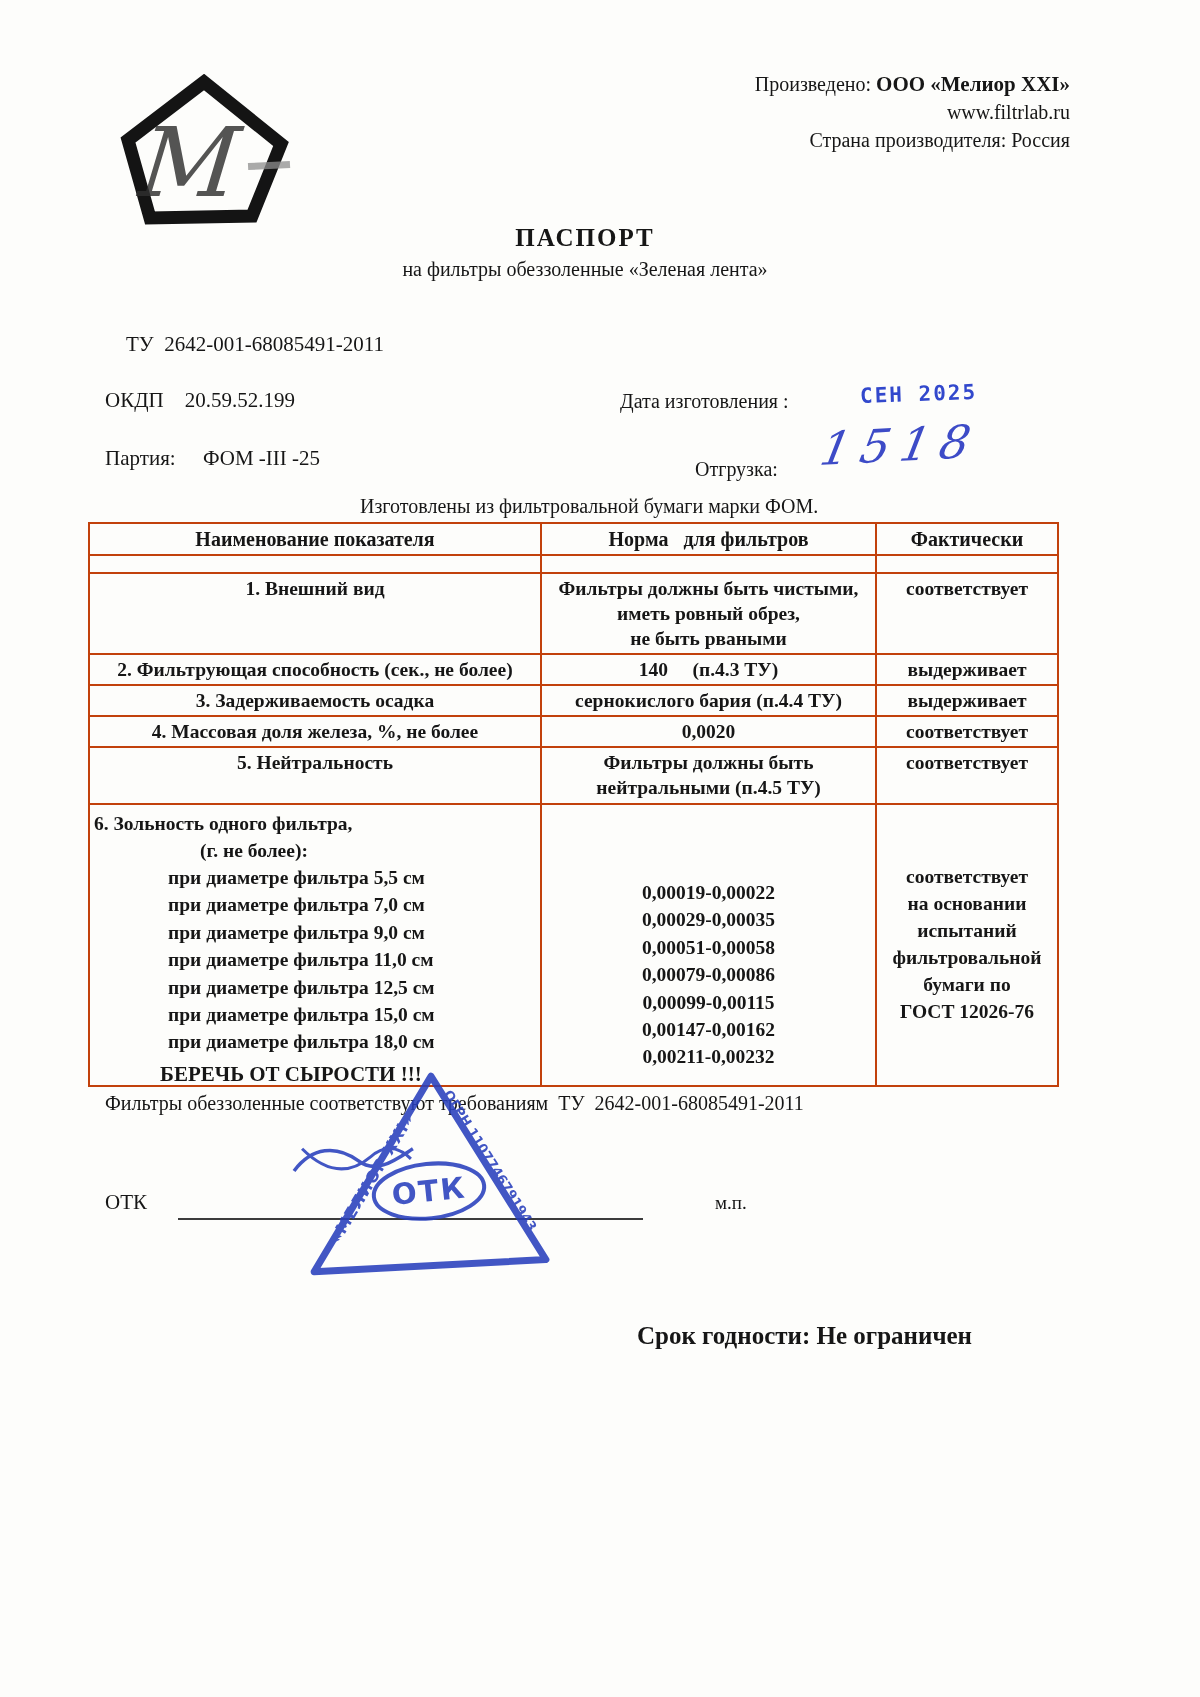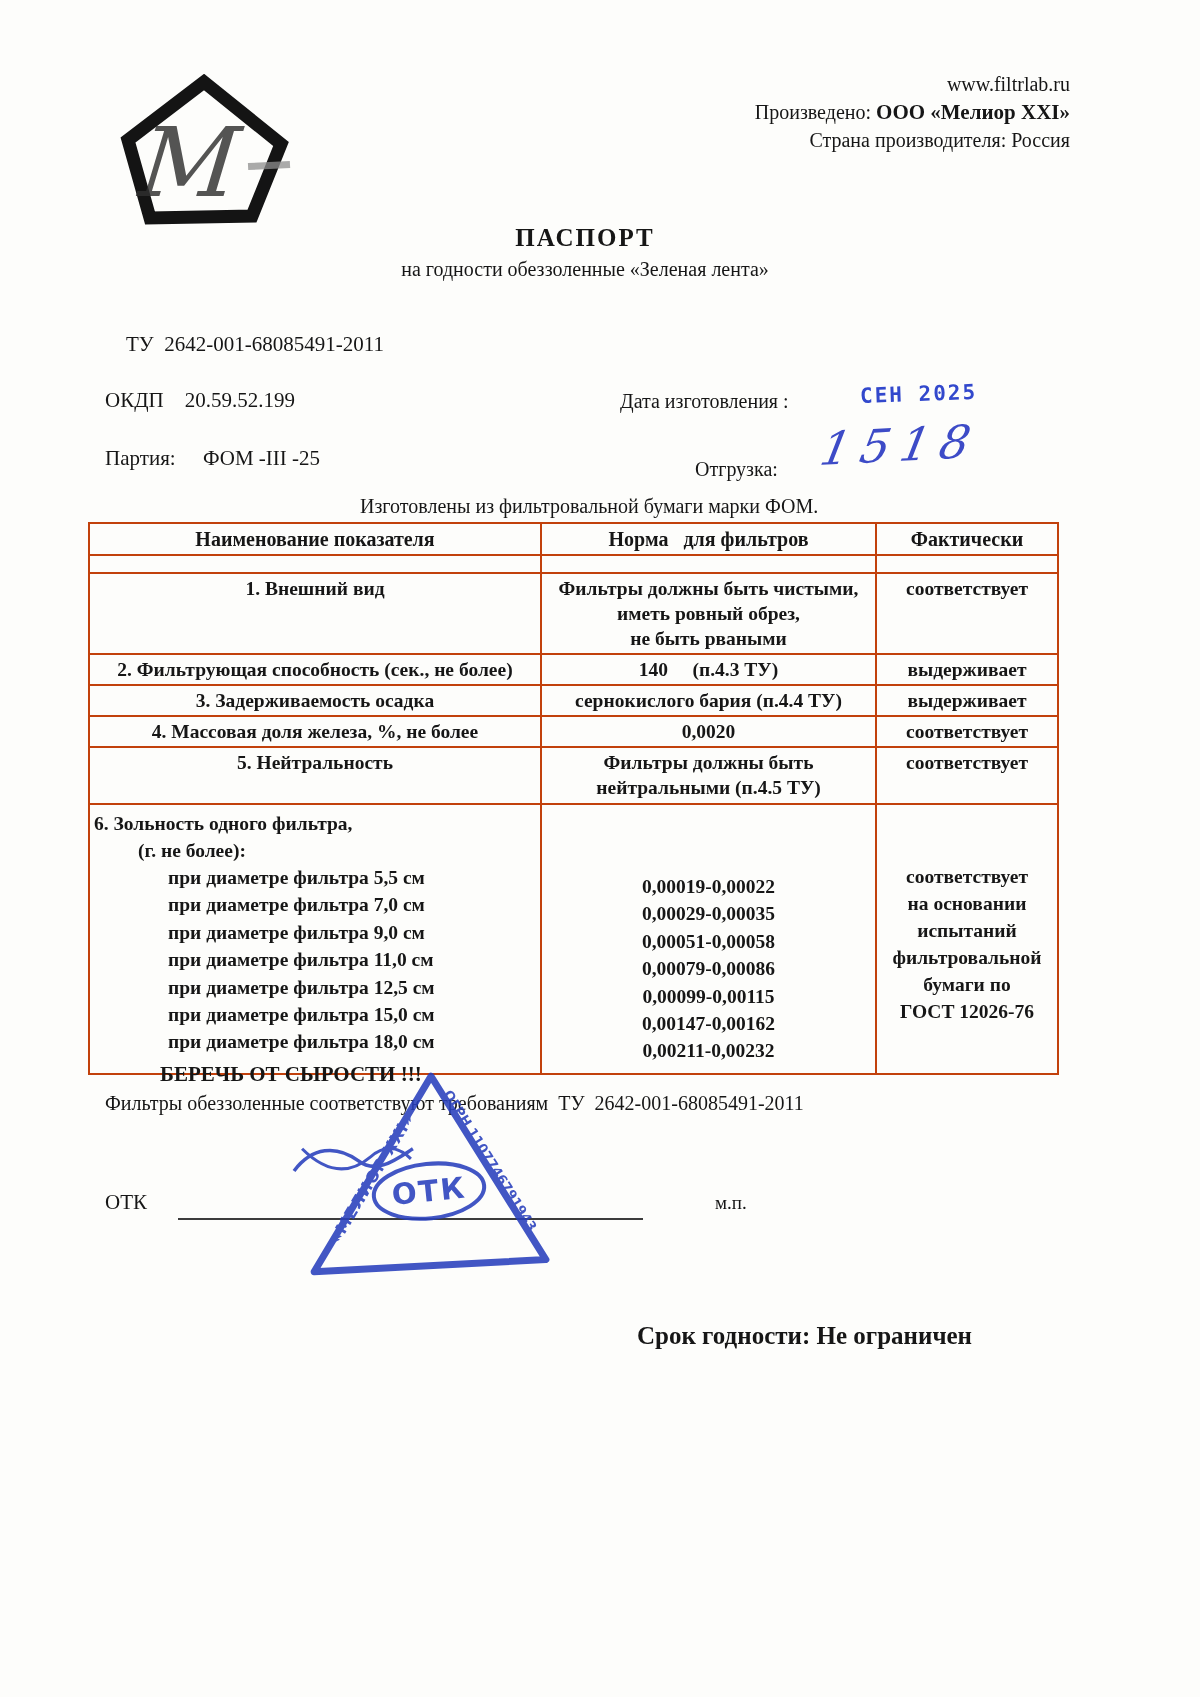--- a/index.html
+++ b/index.html
@@ -41,21 +41,21 @@
   table.spec th, table.spec td {
     border:2px solid #c2410c; vertical-align:top;
     font-size:19.5px; font-weight:bold; padding:2px 6px; line-height:25px;
   }
   table.spec th { text-align:center; font-size:20px; padding-top:3px; }
   td.name { text-align:center; padding-left:10px; }
   td.norm, td.fact { text-align:center; }
   tr.spacer td { padding:0; }
 
   .r6-title { padding:5px 0 0 4px; line-height:27px; }
-  .r6-sub { padding-left:48px; line-height:27px; }
+  .r6-sub { padding-left:110px; line-height:27px; }
   .r6-diams { padding-left:78px; line-height:27.4px; white-space:pre-line; }
   .r6-norm { padding-top:60px; line-height:27.4px; white-space:pre-line; text-align:center; }
   .r6-fact { padding-top:58px; line-height:27px; white-space:pre-line; text-align:center; }
 
   
   .otk-line { left:178px; top:1218px; width:465px; border-bottom:2px solid #3c3c3c; height:0; }
 
   .stamp-wrap { left:292px; top:1062px; width:272px; height:232px; opacity:.88; }
 </style>
 </head>
@@ -63,27 +63,27 @@
 
 <div class="page">
 
   <svg class="abs" style="left:120px; top:74px;" width="172" height="152" viewBox="0 0 172 152">
     <polygon points="84,8 161,70 132,142 30,144 8,66" fill="none" stroke="#141414" stroke-width="13" stroke-linejoin="miter"></polygon>
     <text x="30" y="122" font-family="DejaVu Serif, serif" font-style="italic" font-size="96" fill="#2f2f2f" opacity="0.82" transform="skewX(-6)">М</text>
     <rect x="128" y="88" width="42" height="7" fill="#8d8d8d" opacity="0.75" transform="rotate(-3 149 91)"></rect>
   </svg>
 
   <div class="abs hdr-right">
+    <div><span>Произведено: </span><span class="b producer">ООО «Мелиор XXI»</span></div>
     <div>www.filtrlab.ru</div>
-    <div><span>Произведено: </span><span class="b producer">ООО «Мелиор XXI»</span></div>
     <div>Страна производителя: Россия</div>
   </div>
 
   <div class="abs doc-title">ПАСПОРТ</div>
-  <div class="abs doc-subtitle">на годности обеззоленные «Зеленая лента»</div>
+  <div class="abs doc-subtitle">на фильтры обеззоленные «Зеленая лента»</div>
 
   <div class="abs f" style="left:105px; top:332px;margin-left:21px;">ТУ&nbsp;&nbsp;2642-001-68085491-2011</div>
 
   <div class="abs f" style="left:105px; top:388px;">ОКДП&nbsp;&nbsp;&nbsp;&nbsp;20.59.52.199</div>
   <div class="abs lab" style="left:620px; top:390px;">Дата изготовления :</div>
   <div class="abs date-stamp">СЕН 2025</div>
 
   <div class="abs f" style="left:105px; top:446px;">
     <span>Партия:</span>
     <span style="margin-left:22px;">ФОМ -III -25</span>
@@ -149,21 +149,21 @@
           <div class="r6-title">6. Зольность одного фильтра,</div>
           <div class="r6-sub">(г. не более):</div>
           <div class="r6-diams">при диаметре фильтра 5,5 см
 при диаметре фильтра 7,0 см
 при диаметре фильтра 9,0 см
 при диаметре фильтра 11,0 см
 при диаметре фильтра 12,5 см
 при диаметре фильтра 15,0 см
 при диаметре фильтра 18,0 см</div>
         </td>
-        <td style="padding:8px;">
+        <td style="padding:14px;">
           <div class="r6-norm">0,00019-0,00022
 0,00029-0,00035
 0,00051-0,00058
 0,00079-0,00086
 0,00099-0,00115
 0,00147-0,00162
 0,00211-0,00232</div>
         </td>
         <td style="padding:0;">
           <div class="r6-fact">соответствует

